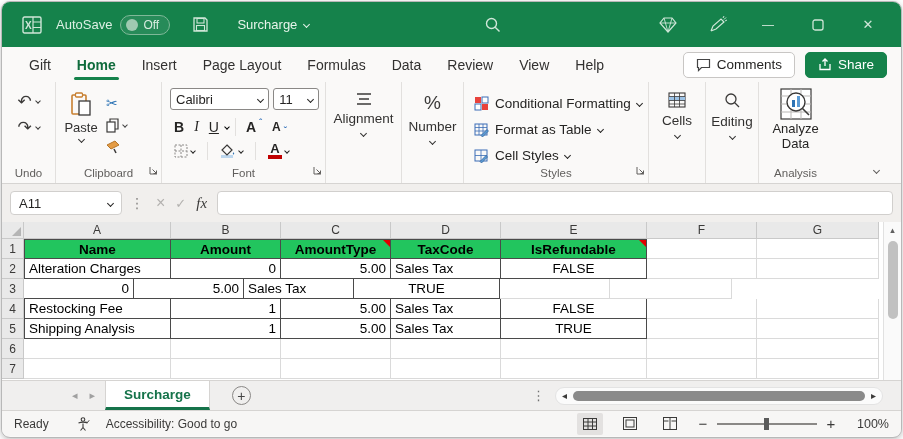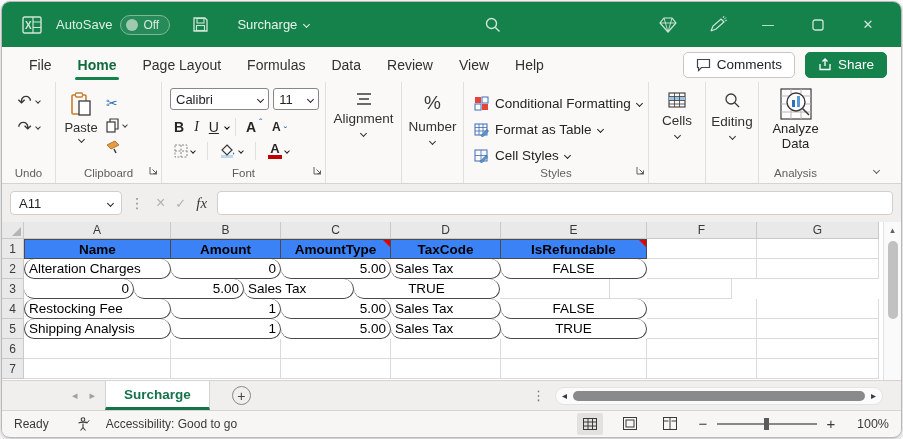--- a/index.html
+++ b/index.html
@@ -86,23 +86,23 @@
   .colhdrs { display:flex; height:17px; }
   .corner { width:22px; background:#e9e9e9; border-right:1px solid #c9c9c9; border-bottom:1px solid #c9c9c9; position:relative; flex:none; }
   .corner::after { content:""; position:absolute; right:2px; bottom:2px; border-left:9px solid transparent; border-bottom:9px solid #b5b5b5; }
   .colh { background:#e9e9e9; border-right:1px solid #c9c9c9; border-bottom:1px solid #c9c9c9; font-size:12px; color:#3b3a39;
           display:flex; align-items:center; justify-content:center; flex:none; }
   .grow { display:flex; height:20px; }
   .rowh { width:22px; background:#e9e9e9; border-right:1px solid #c9c9c9; border-bottom:1px solid #c9c9c9; font-size:12px;
           color:#3b3a39; display:flex; align-items:center; justify-content:center; flex:none; }
   .cell { border-right:1px solid #dadada; border-bottom:1px solid #dadada; font-size:13.5px; color:#000;
           padding:0 4px; line-height:19px; white-space:nowrap; overflow:hidden; flex:none; position:relative; }
-  .tcell { border-right:1px solid #4a4a4a; border-bottom:1px solid #4a4a4a;border-radius:10px; }
+  .tcell { border-right:1px solid #4a4a4a; border-bottom:1px solid #4a4a4a; }
   .tl { border-left:1px solid #4a4a4a; }
-  .hcell { background:#3b82f6; font-weight:bold; text-align:center; border:1px solid #4a4a4a; border-left:none; }
+  .hcell { background:#22c55e; font-weight:bold; text-align:center; border:1px solid #4a4a4a; border-left:none; }
   .hcell.tl { border-left:1px solid #4a4a4a; }
   .cmt::after { content:""; position:absolute; top:0; right:0; border-left:7px solid transparent; border-top:7px solid #e00000; }
   .vscroll { width:18px; background:#fafafa; border-left:1px solid #e1e1e1; display:flex; flex-direction:column; align-items:center; flex:none; }
   .varrow { height:15px; font-size:9px; color:#606060; display:flex; align-items:center; }
   .vthumb { width:10px; height:78px; background:#c1c1c1; border-radius:5px; margin-top:4px; }
 
   
   .tabbar { height:30px; background:#f0efee; border-top:1px solid #d6d4d2; display:flex; align-items:center; flex:none; position:relative; }
   .nav-arrows { display:flex; gap:12px; padding:0 10px 0 70px; color:#a0a0a0; font-size:11px; }
   .sheettab { height:29px; background:#fff; display:flex; align-items:center; padding:0 18px; font-size:13.5px; font-weight:bold;
@@ -189,22 +189,23 @@
           </svg>
       </span>
       <span class="tb-btn" style="font-size:13px;">
         <span>✕</span>
       </span>
     </div>
   </div>
 
   <div class="tabsrow">
     <span style="display:flex;">
-        <div class="rtab">File</div>
+        <div class="rtab">Gift</div>
         <div class="rtab active">Home</div>
+        <div class="rtab">Insert</div>
         <div class="rtab">Page Layout</div>
         <div class="rtab">Formulas</div>
         <div class="rtab">Data</div>
         <div class="rtab">Review</div>
         <div class="rtab">View</div>
         <div class="rtab">Help</div>
       </span>
     <div class="tabs-right">
       <button class="comments-btn">
         <svg width="15" height="14" viewBox="0 0 15 14">

